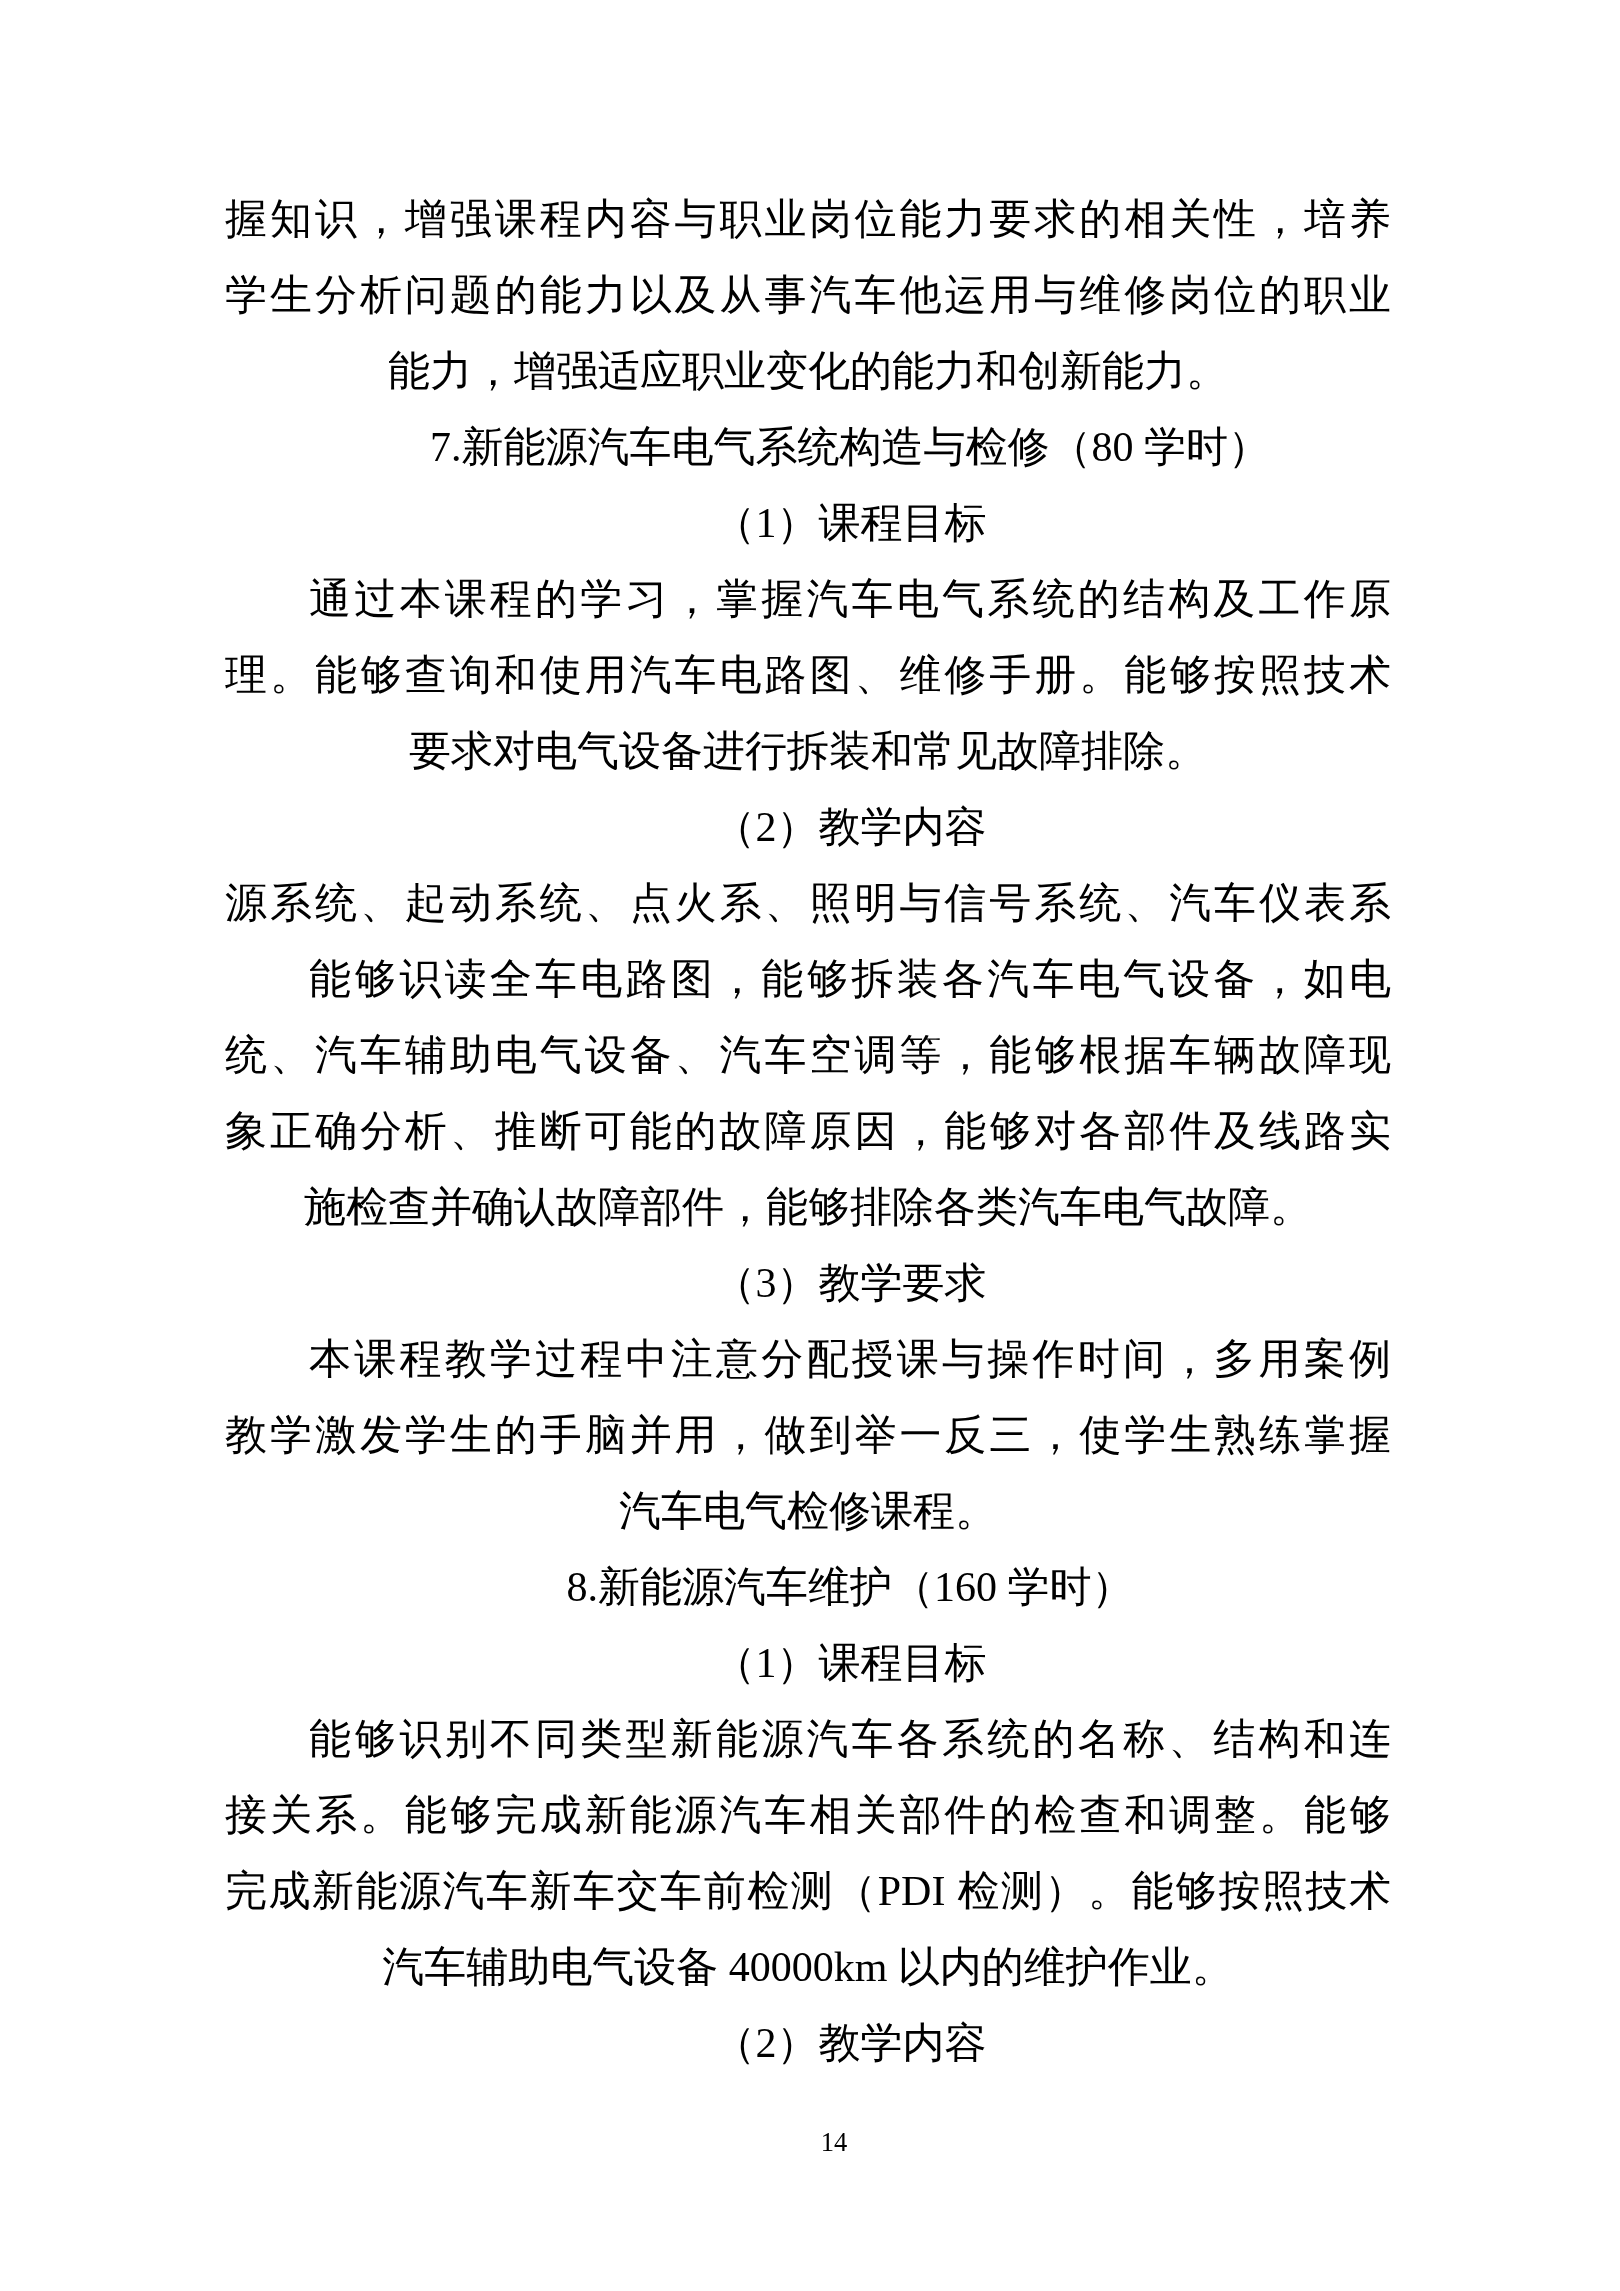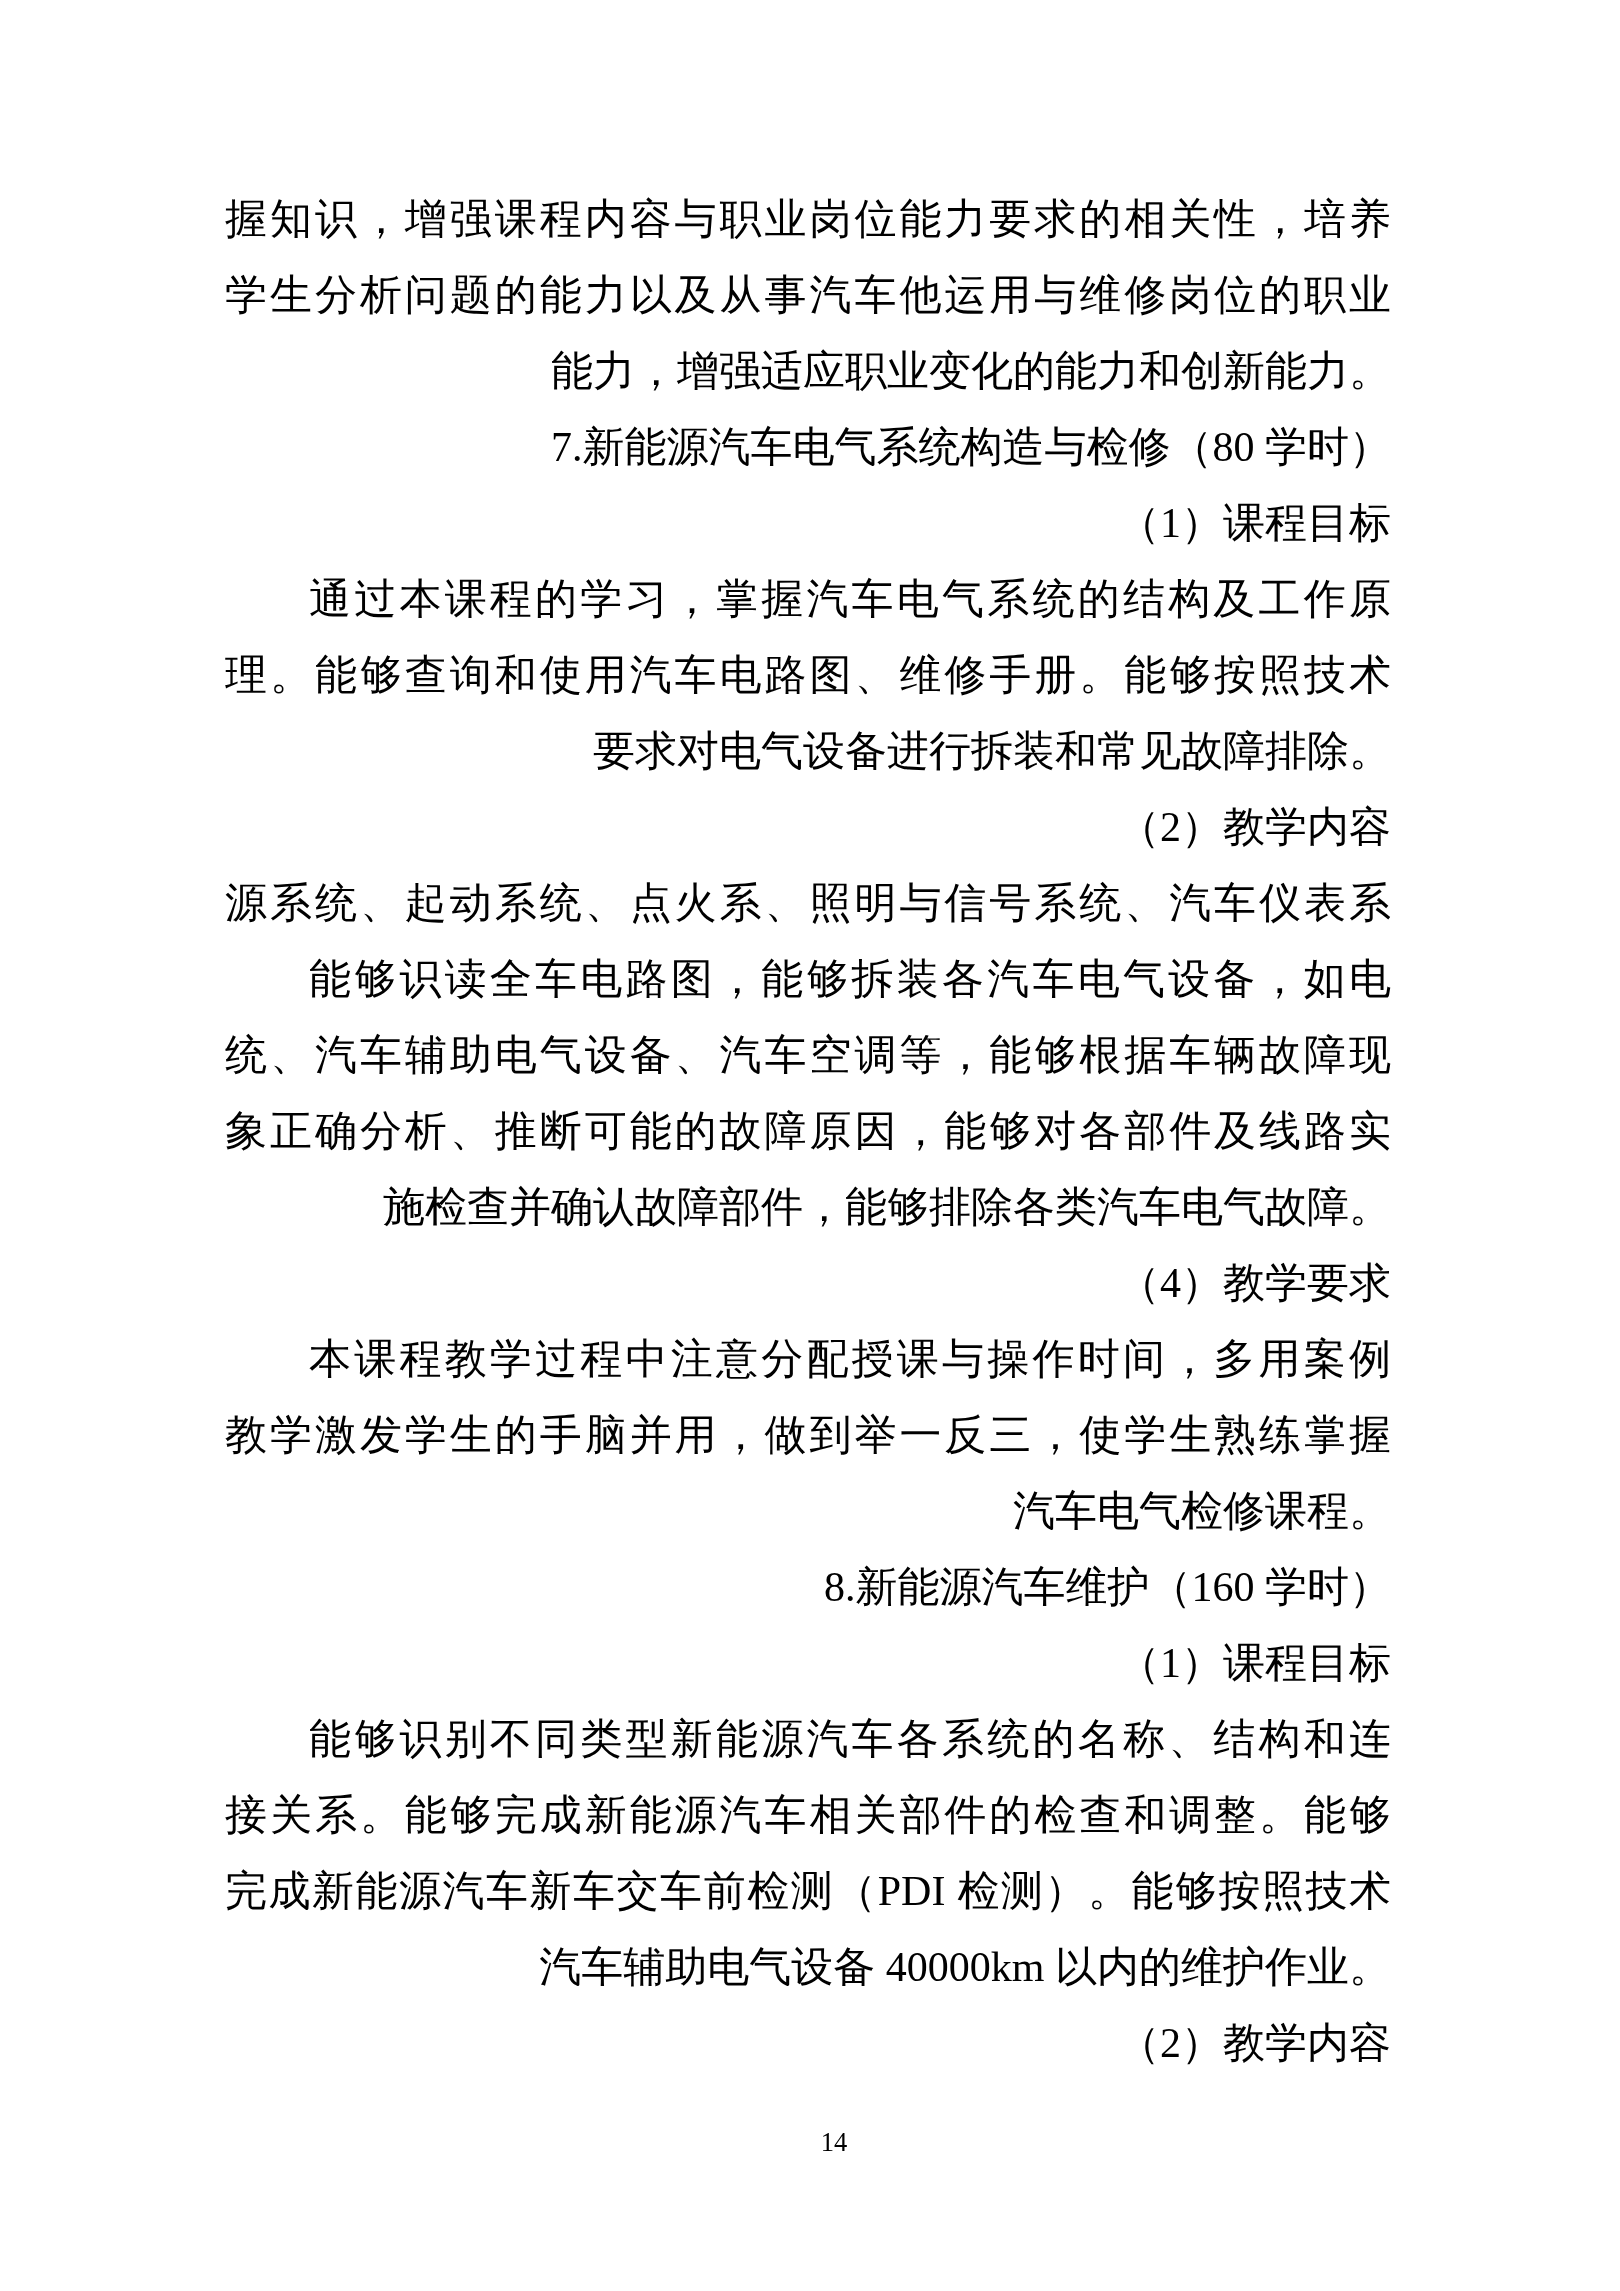--- a/index.html
+++ b/index.html
@@ -21,21 +21,21 @@
     position: absolute;
     left: 225px;
     top: 181px;
     width: 1166px;
   }
   .line {
     height: 76px;
     line-height: 76px;
     font-size: 42px;
     color: #000000;
-    text-align: right;
+    text-align: center;
   }
   .line.fill {
     text-align: justify;
     text-align-last: justify;
   }
   .line.indent {
     text-indent: 84px;
   }
   .line .bold {
     font-weight: 400;
@@ -63,21 +63,21 @@
       <div class="line indent"><span>（1）课程目标</span></div>
       <div class="line fill indent"><span>通过本课程的学习，掌握汽车电气系统的结构及工作原</span></div>
       <div class="line fill"><span>理。能够查询和使用汽车电路图、维修手册。能够按照技术</span></div>
       <div class="line"><span>要求对电气设备进行拆装和常见故障排除。</span></div>
       <div class="line indent"><span>（2）教学内容</span></div>
       <div class="line fill"><span>源系统、起动系统、点火系、照明与信号系统、汽车仪表系</span></div>
       <div class="line fill indent"><span>能够识读全车电路图，能够拆装各汽车电气设备，如电</span></div>
       <div class="line fill"><span>统、汽车辅助电气设备、汽车空调等，能够根据车辆故障现</span></div>
       <div class="line fill"><span>象正确分析、推断可能的故障原因，能够对各部件及线路实</span></div>
       <div class="line"><span>施检查并确认故障部件，能够排除各类汽车电气故障。</span></div>
-      <div class="line indent"><span>（4）教学要求</span></div>
+      <div class="line indent"><span>（3）教学要求</span></div>
       <div class="line fill indent"><span>本课程教学过程中注意分配授课与操作时间，多用案例</span></div>
       <div class="line fill"><span>教学激发学生的手脑并用，做到举一反三，使学生熟练掌握</span></div>
       <div class="line"><span>汽车电气检修课程。</span></div>
       <div class="line indent"><span class="bold">8.新能源汽车维护</span><span>（160 学时）</span></div>
       <div class="line indent"><span>（1）课程目标</span></div>
       <div class="line fill indent"><span>能够识别不同类型新能源汽车各系统的名称、结构和连</span></div>
       <div class="line fill"><span>接关系。能够完成新能源汽车相关部件的检查和调整。能够</span></div>
       <div class="line fill"><span>完成新能源汽车新车交车前检测（PDI 检测）。能够按照技术</span></div>
       <div class="line"><span>汽车辅助电气设备 40000km 以内的维护作业。</span></div>
       <div class="line indent"><span>（2）教学内容</span></div>

